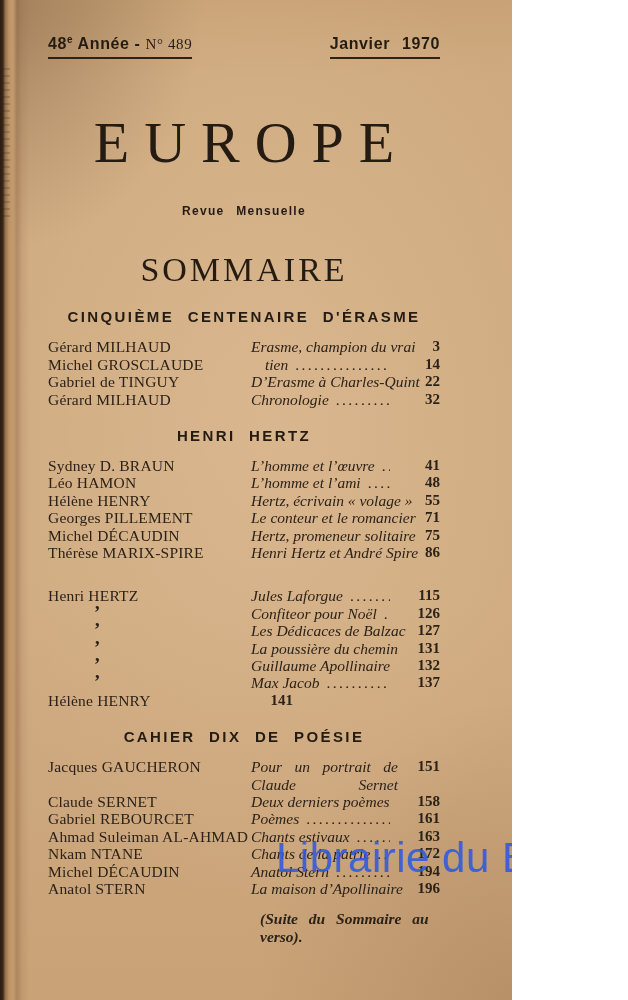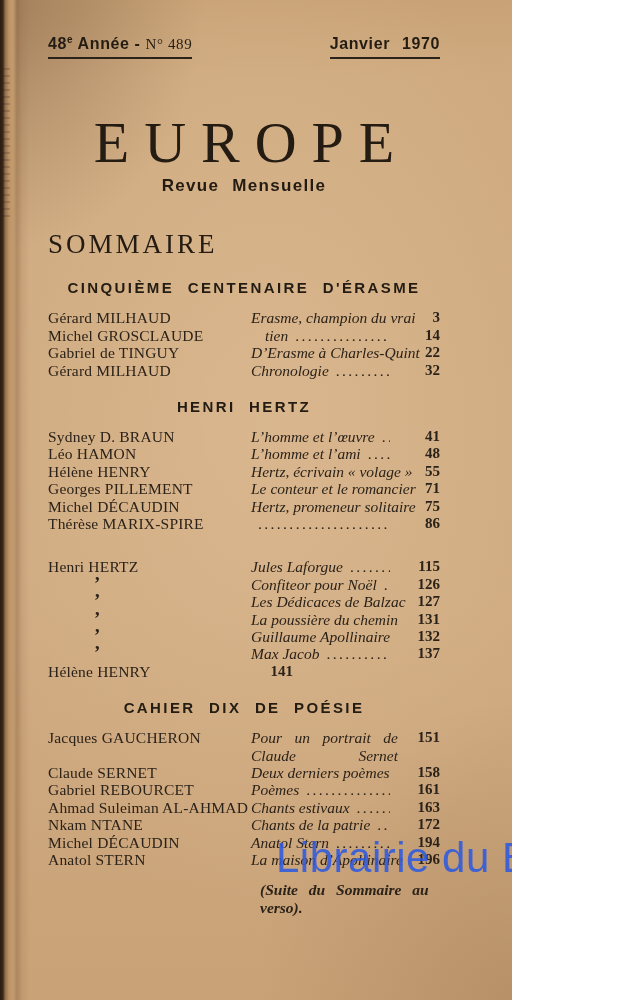--- a/index.html
+++ b/index.html
@@ -51,28 +51,28 @@
   .date-box { word-spacing: 7px; }
 
   
   .masthead-title {
     margin-top: 50px; text-align: center;
     font-family: "Liberation Serif", serif;
     font-size: 58px; font-weight: 400; letter-spacing: 15px; text-indent: 15px;
     color: #241b12;
   }
   .masthead-sub {
-    text-align: center;
+    margin-top: 28px; text-align: center;
     font-family: "Liberation Sans", sans-serif;
-    font-size: 17px; font-weight: 700; letter-spacing: 1.3px; word-spacing: 7px;
+    font-size: 12px; font-weight: 700; letter-spacing: 1.3px; word-spacing: 7px;
     color: #241c13;
   }
   .toc-title {
-    margin-top: 33px; text-align: left;
-    font-size: 27px; letter-spacing: 3px; color: #241b12;
+    margin-top: 33px; text-align: center;
+    font-size: 34px; letter-spacing: 3px; color: #241b12;
   }
 
   
   .sections { margin-top: 12px; }
   .section-heading {
     text-align: center;
     font-family: "Liberation Sans", sans-serif;
     font-size: 15px; font-weight: 700; letter-spacing: 2.4px; word-spacing: 7px;
     color: #241c13;
     margin-top: 19px; margin-bottom: 13px;
@@ -250,20 +250,21 @@
       </div>
 
     </div>
     <div class="page-col">75</div>
   </div>
 
   <div class="row">
     <div class="author">Thérèse MARIX-SPIRE</div>
     <div class="title-cell">
       <div class="title-line title-line1">
+        <span class="title-text">Henri Hertz et André Spire</span>
         <span class="leader">..........................................................................................</span>
       </div>
 
     </div>
     <div class="page-col">86</div>
   </div>
 
   <div class="row gap-before">
     <div class="author">Henri HERTZ</div>
     <div class="title-cell">

